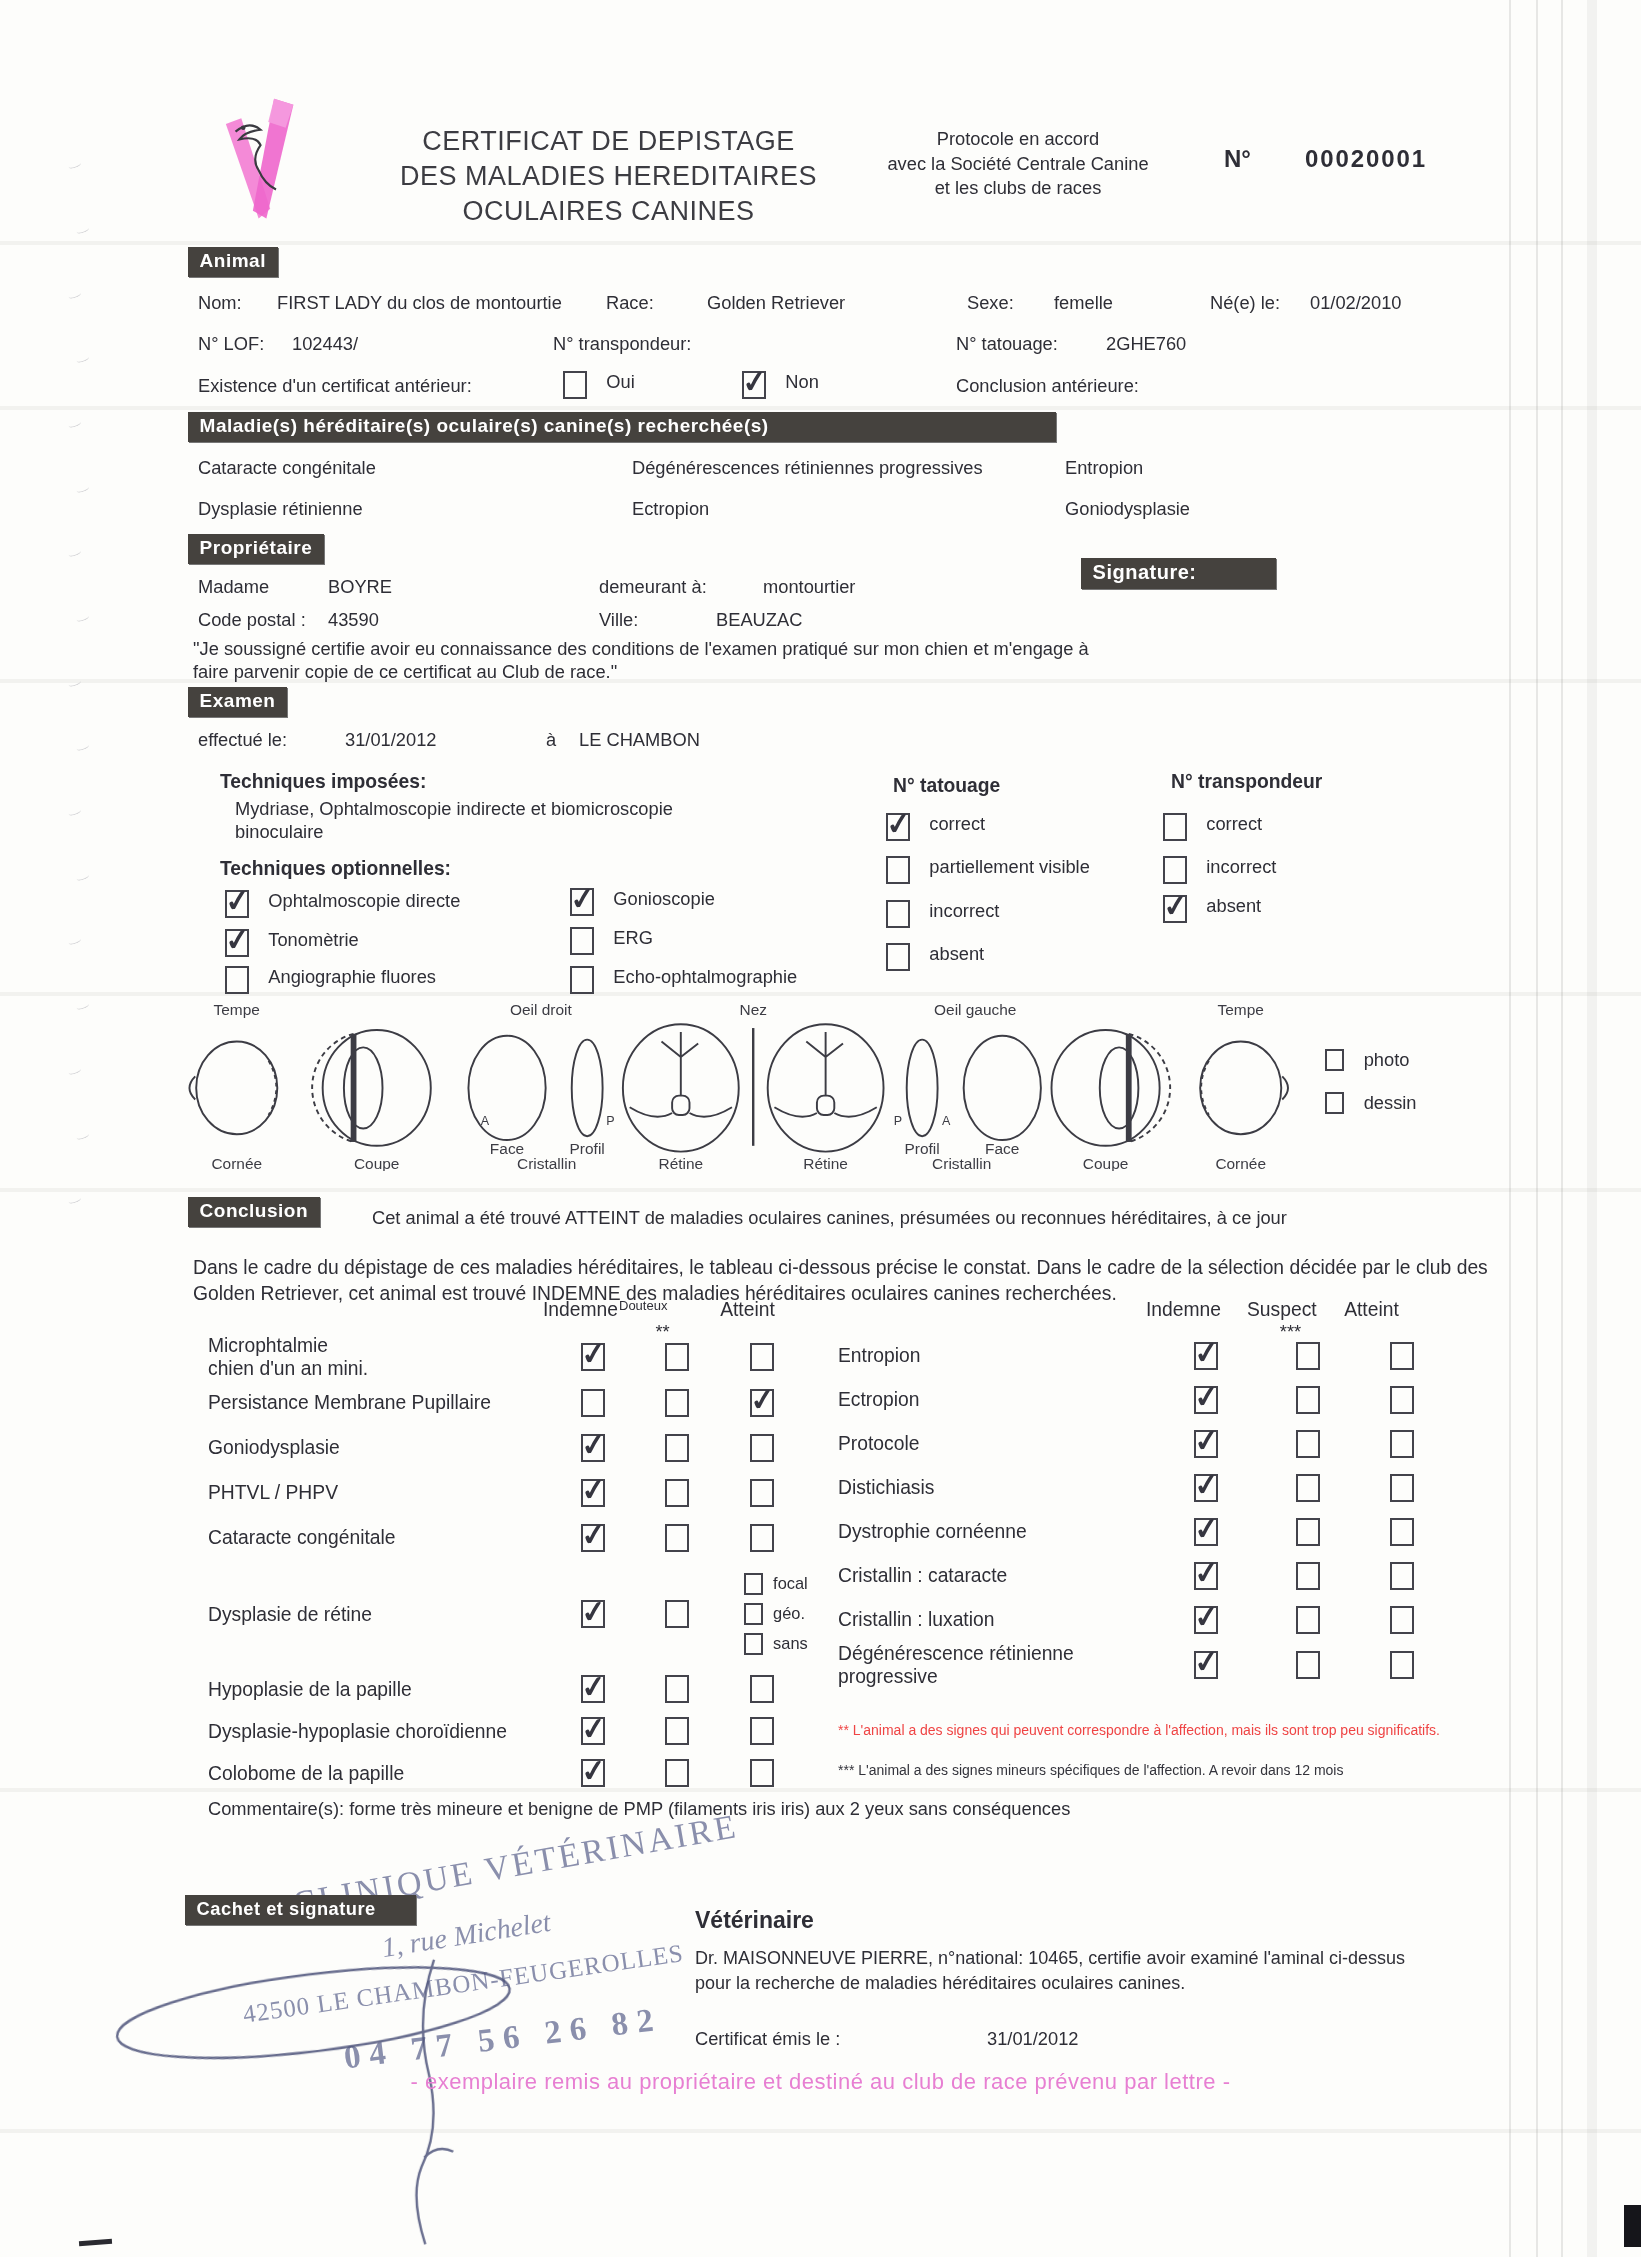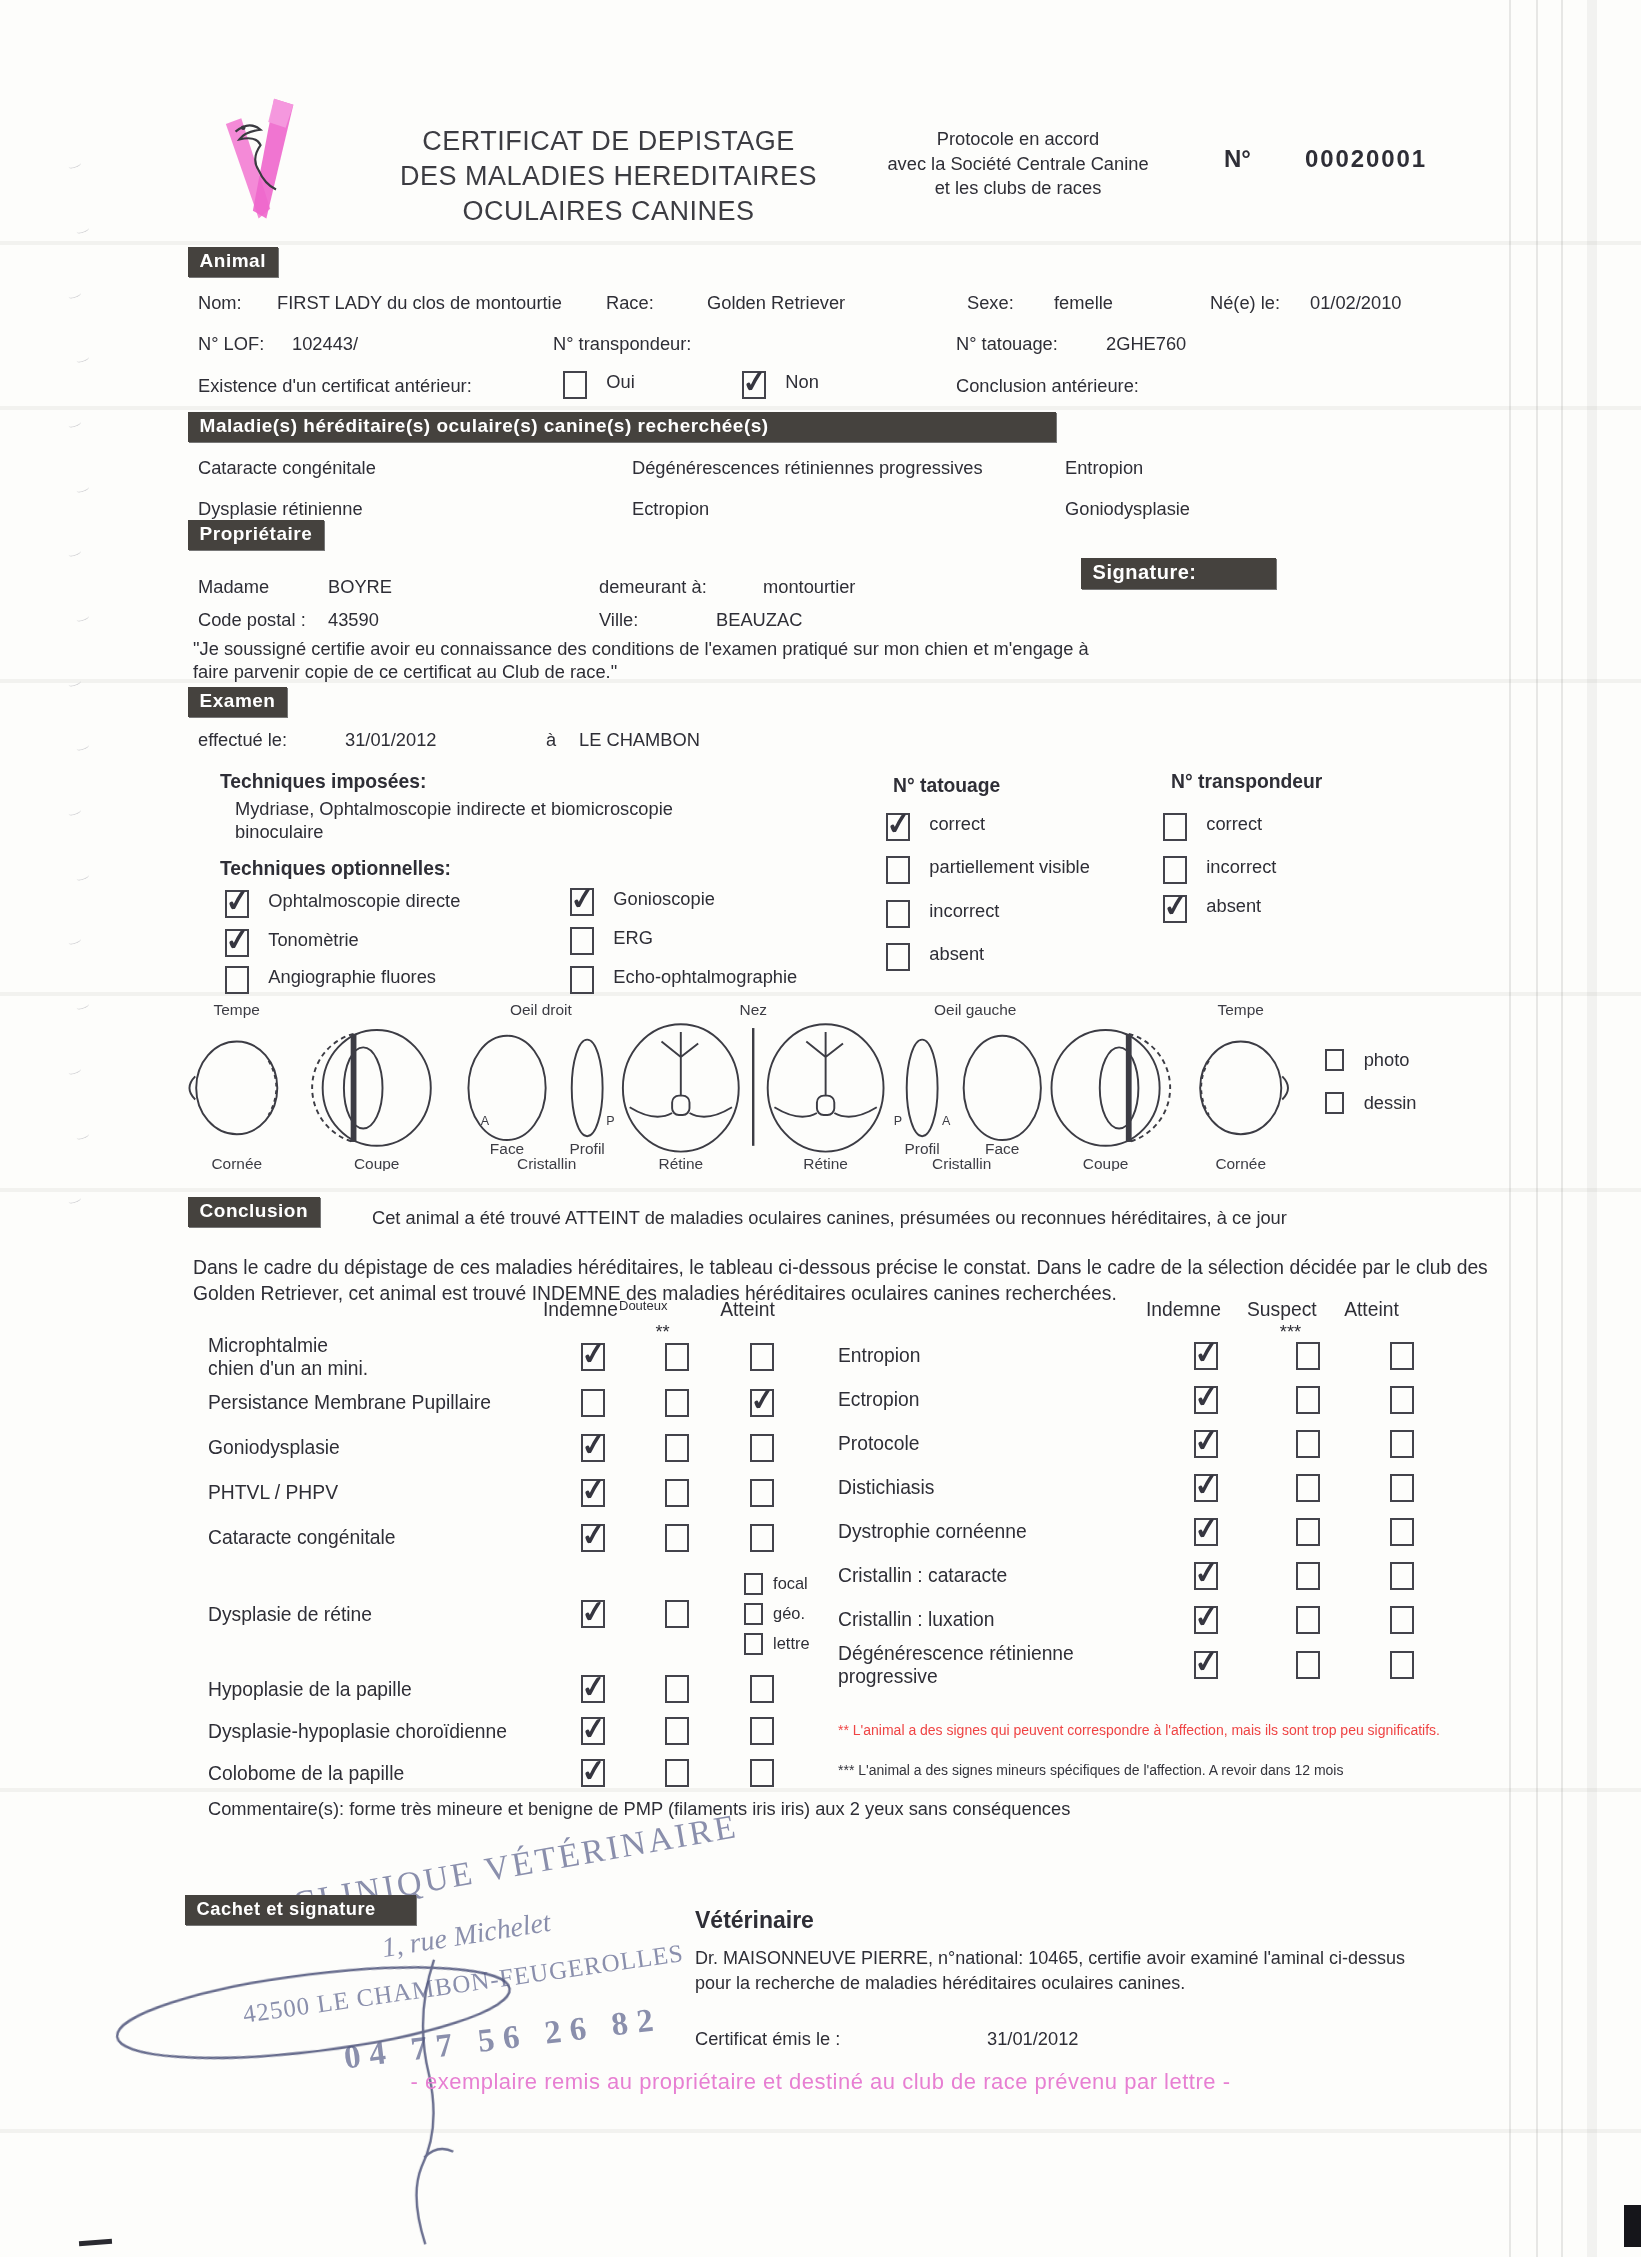--- a/index.html
+++ b/index.html
@@ -100,21 +100,21 @@
   <div class="abs t" style="left:956px;top:375px">Conclusion antérieure:</div>
 
   <div class="abs bar" style="left:188px;top:412px;width:845px">Maladie(s) héréditaire(s) oculaire(s) canine(s) recherchée(s)</div>
   <div class="abs t" style="left:198px;top:457px">Cataracte congénitale</div>
   <div class="abs t" style="left:632px;top:457px">Dégénérescences rétiniennes progressives</div>
   <div class="abs t" style="left:1065px;top:457px">Entropion</div>
   <div class="abs t" style="left:198px;top:498px">Dysplasie rétinienne</div>
   <div class="abs t" style="left:632px;top:498px">Ectropion</div>
   <div class="abs t" style="left:1065px;top:498px">Goniodysplasie</div>
 
-  <div class="abs bar" style="left:188px;top:520px">Propriétaire</div>
+  <div class="abs bar" style="left:188px;top:534px">Propriétaire</div>
   <div class="abs t" style="left:198px;top:576px">Madame</div>
   <div class="abs t" style="left:328px;top:576px">BOYRE</div>
   <div class="abs t" style="left:599px;top:576px">demeurant à:</div>
   <div class="abs t" style="left:763px;top:576px">montourtier</div>
   <div class="abs bar" style="left:1081px;top:558px;font-size:20px;width:172px">Signature:</div>
   <div class="abs t" style="left:198px;top:609px">Code postal :</div>
   <div class="abs t" style="left:328px;top:609px">43590</div>
   <div class="abs t" style="left:599px;top:609px">Ville:</div>
   <div class="abs t" style="left:716px;top:609px">BEAUZAC</div>
   <div class="abs t" style="left:193px;top:638px;width:1260;white-space:pre-line">"Je soussigné certifie avoir eu connaissance des conditions de l'examen pratiqué sur mon chien et m'engage à
@@ -356,21 +356,21 @@
         <span class="opt" style="gap:9.7px">
           <span class="cb small"></span>
           <span class="t" style="font-size:16.4px">focal</span>
         </span>
         <span class="opt" style="gap:9.7px">
           <span class="cb small"></span>
           <span class="t" style="font-size:16.4px">géo.</span>
         </span>
         <span class="opt" style="gap:9.7px">
           <span class="cb small"></span>
-          <span class="t" style="font-size:16.4px">lettre</span>
+          <span class="t" style="font-size:16.4px">sans</span>
         </span>
       </div>
     </div>
     <div>
 
         <div class="drow" style="min-height:42px">
           <div class="dlabel">Hypoplasie de la papille</div>
           <div class="dcell">
             <span class="cb checked"></span>
           </div>

